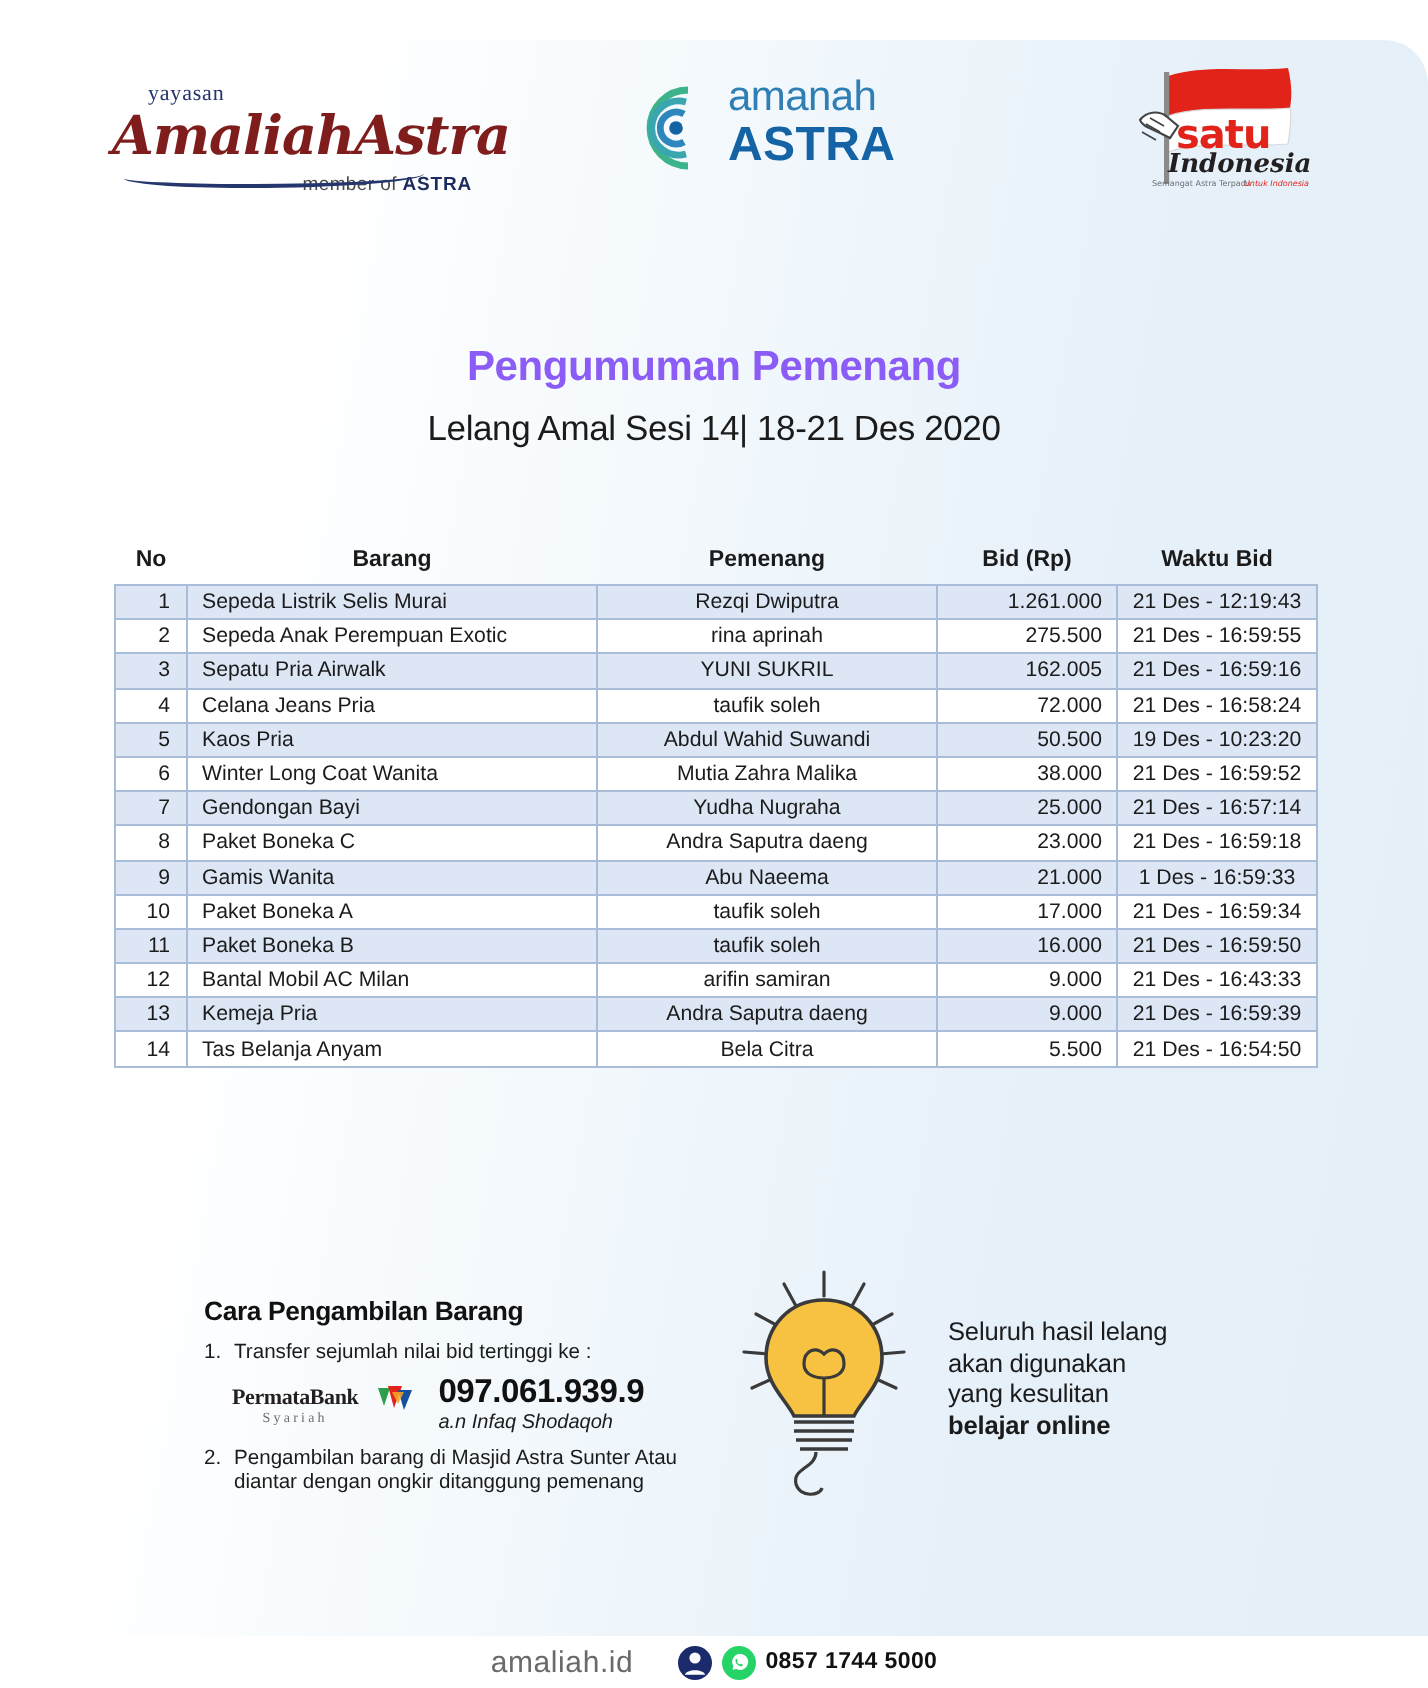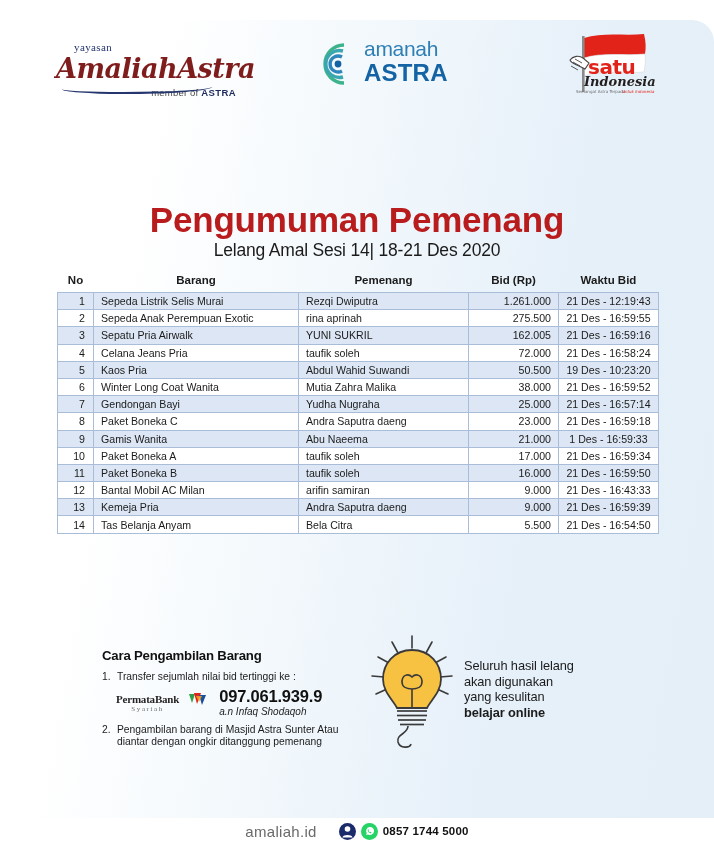--- a/index.html
+++ b/index.html
@@ -94,23 +94,22 @@
     position: absolute;
     left: 558px; top: 6px;
     width: 104px; height: 64px;
   }
 
   
   .title-block {
     position: absolute; left: 0; top: 168px; width: 714px; text-align: center;
   }
   .title-main {
-    font-size: 35px; font-weight: bold; color: #b91c1c; letter-spacing: -.2px;
+    font-size: 21px; font-weight: bold; color: #8b5cf6; letter-spacing: -.2px;
     line-height: 32px;
-    margin-top: 36px;
   }
   .title-sub {
     font-size: 17.5px; color: #1b1b1b; margin-top: 3px; letter-spacing: -.2px;
     line-height: 22px;
   }
 
   
   .table-wrap {
     position: absolute; left: 57px; top: 272px; width: 601px;
   }
@@ -128,21 +127,21 @@
   tbody tr { height: 17.2px; }
   tbody tr:nth-child(odd) { background: #dce6f4; }
   tbody tr:nth-child(even) { background: #ffffff; }
   tbody td {
     font-size: 10.6px; color: #1b1b1b; padding: 1px 7px;
     border: 1px solid #a9bcd8;
     white-space: nowrap; overflow: hidden;
   }
   td.c-no    { text-align: right; padding-right: 8px; }
   td.c-nama  { text-align: left; }
-  td.c-pem   { text-align: left; }
+  td.c-pem   { text-align: center; }
   td.c-bid   { text-align: right; }
   td.c-waktu { text-align: center; }
 
   
   .info-left {
     position: absolute; left: 102px; top: 648px; width: 260px;
   }
   .info-title {
     font-size: 13.2px; font-weight: bold; color: #111; letter-spacing: -.2px;
     margin-bottom: 8px;
@@ -169,21 +168,21 @@
     margin-top: 1px;
   }
   .acct-num {
     font-size: 16.5px; font-weight: bold; color: #111; line-height: 18px;
     letter-spacing: -.2px;
   }
   .acct-name { font-size: 10px; color: #1b1b1b; line-height: 13px; font-style: italic; }
   .acct-col { margin-left: 2px; }
 
   .info-right {
-    position: absolute; left: 464px; top: 658px; width: 200px;
+    position: absolute; left: 474px; top: 658px; width: 200px;
   }
   .info-right .l {
     font-size: 12.8px; color: #1b1b1b; line-height: 15.6px; letter-spacing: -.1px;
   }
   .info-right .l.bold { font-weight: bold; }
   .bulb { position: absolute; left: 364px; top: 632px; width: 96px; height: 118px; }
 
   
   .footer {
     position: absolute; left: 0; top: 818px; width: 714px; height: 26px;

